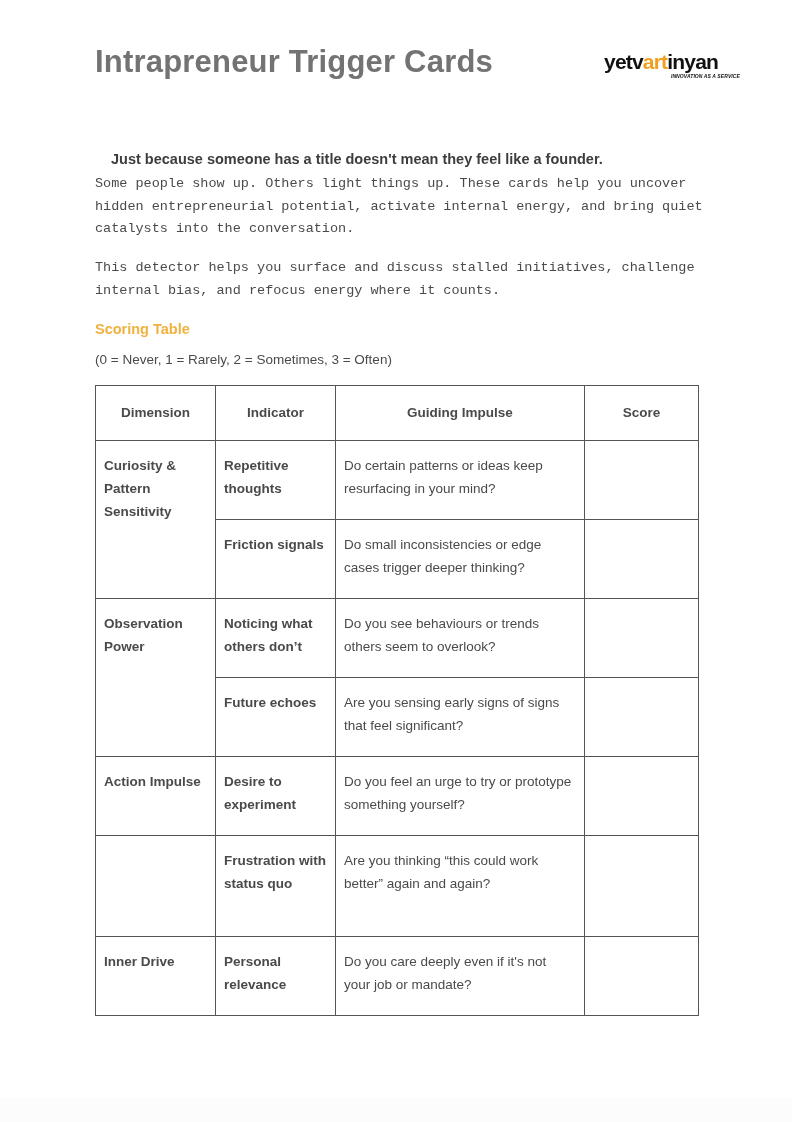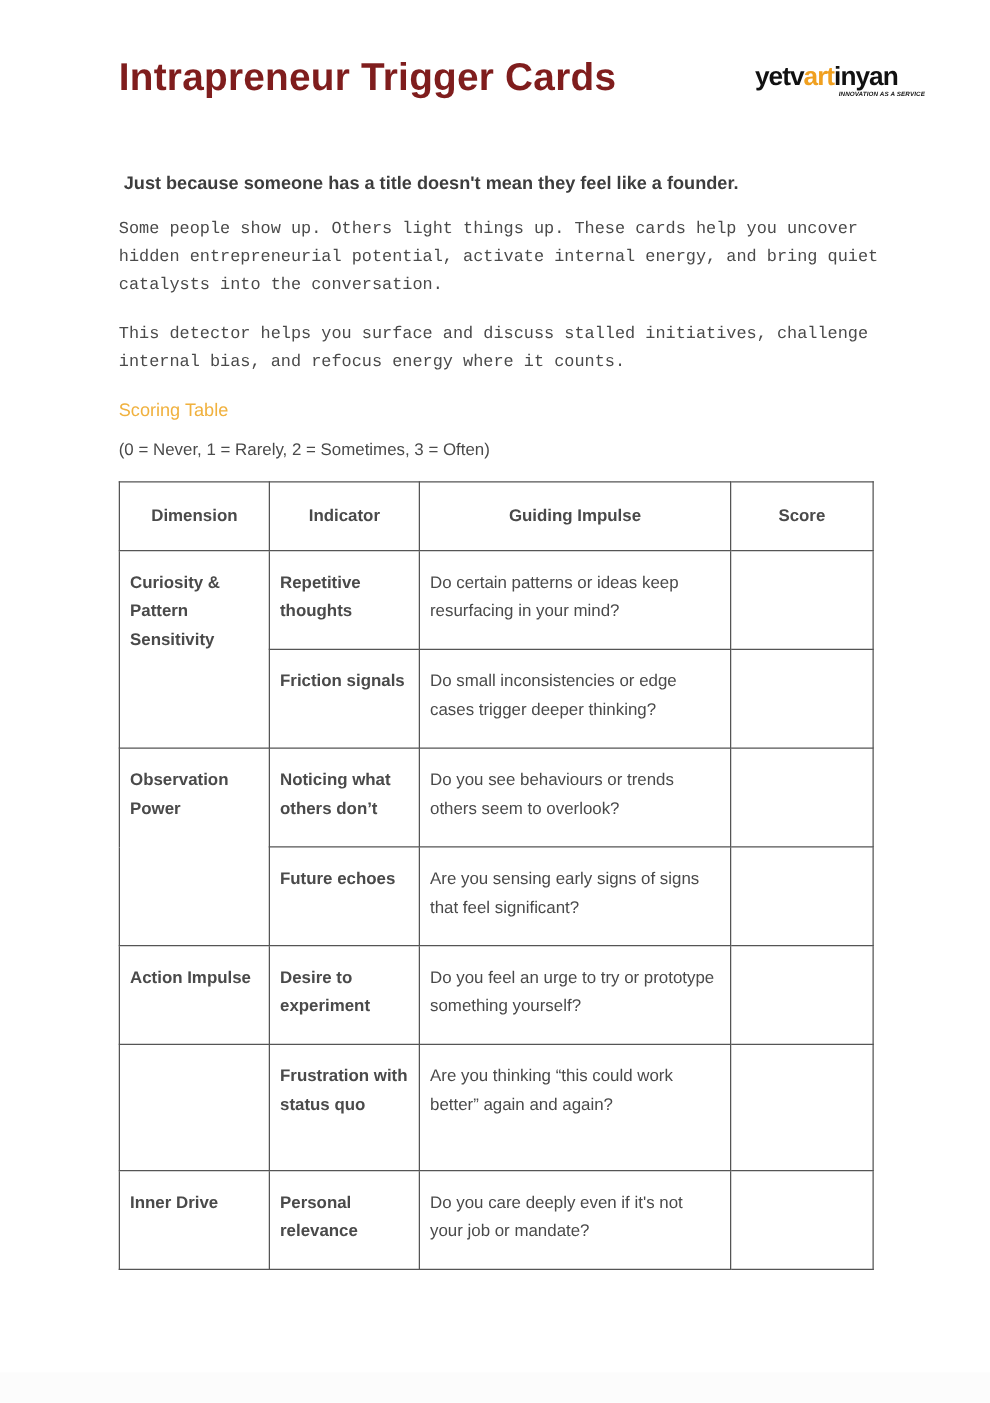--- a/index.html
+++ b/index.html
@@ -21,21 +21,21 @@
       height: 24px;
       background: #fcfcfc;
     }
     .title {
       position: absolute;
       left: 95px;
       top: 44px;
       margin: 0;
       font-size: 31px;
       font-weight: bold;
-      color: #7f1d1d;
+      color: #737373;
       letter-spacing: 0.2px;
       white-space: nowrap;
     }
     .logo {
       position: absolute;
       left: 604px;
       top: 50px;
       width: 138px;
       height: 32px;
     }
@@ -59,21 +59,21 @@
       font-weight: bold;
       font-style: italic;
       color: #111111;
       white-space: nowrap;
       letter-spacing: 0.1px;
     }
     .lead {
       position: absolute;
       left: 95px;
       top: 135px;
-      margin: 4px;
+      margin: 16px;
       font-size: 14.5px;
       font-weight: bold;
       color: #3d3d3d;
       white-space: nowrap;
     }
     .para {
       position: absolute;
       left: 95px;
       width: 610px;
       margin: 0;
@@ -83,21 +83,21 @@
       font-family: Liberation Mono, monospace;
     }
     .para1 { top: 173px; }
     .para2 { top: 257px; }
     .section-heading {
       position: absolute;
       left: 95px;
       top: 321px;
       margin: 0;
       font-size: 14.5px;
-      font-weight: normal;
+      font-weight: bold;
       color: #f0b13e;
     }
     .scale-note {
       position: absolute;
       left: 95px;
       top: 352px;
       margin: 0;
       font-size: 13.5px;
       color: #4a4a4a;
     }

